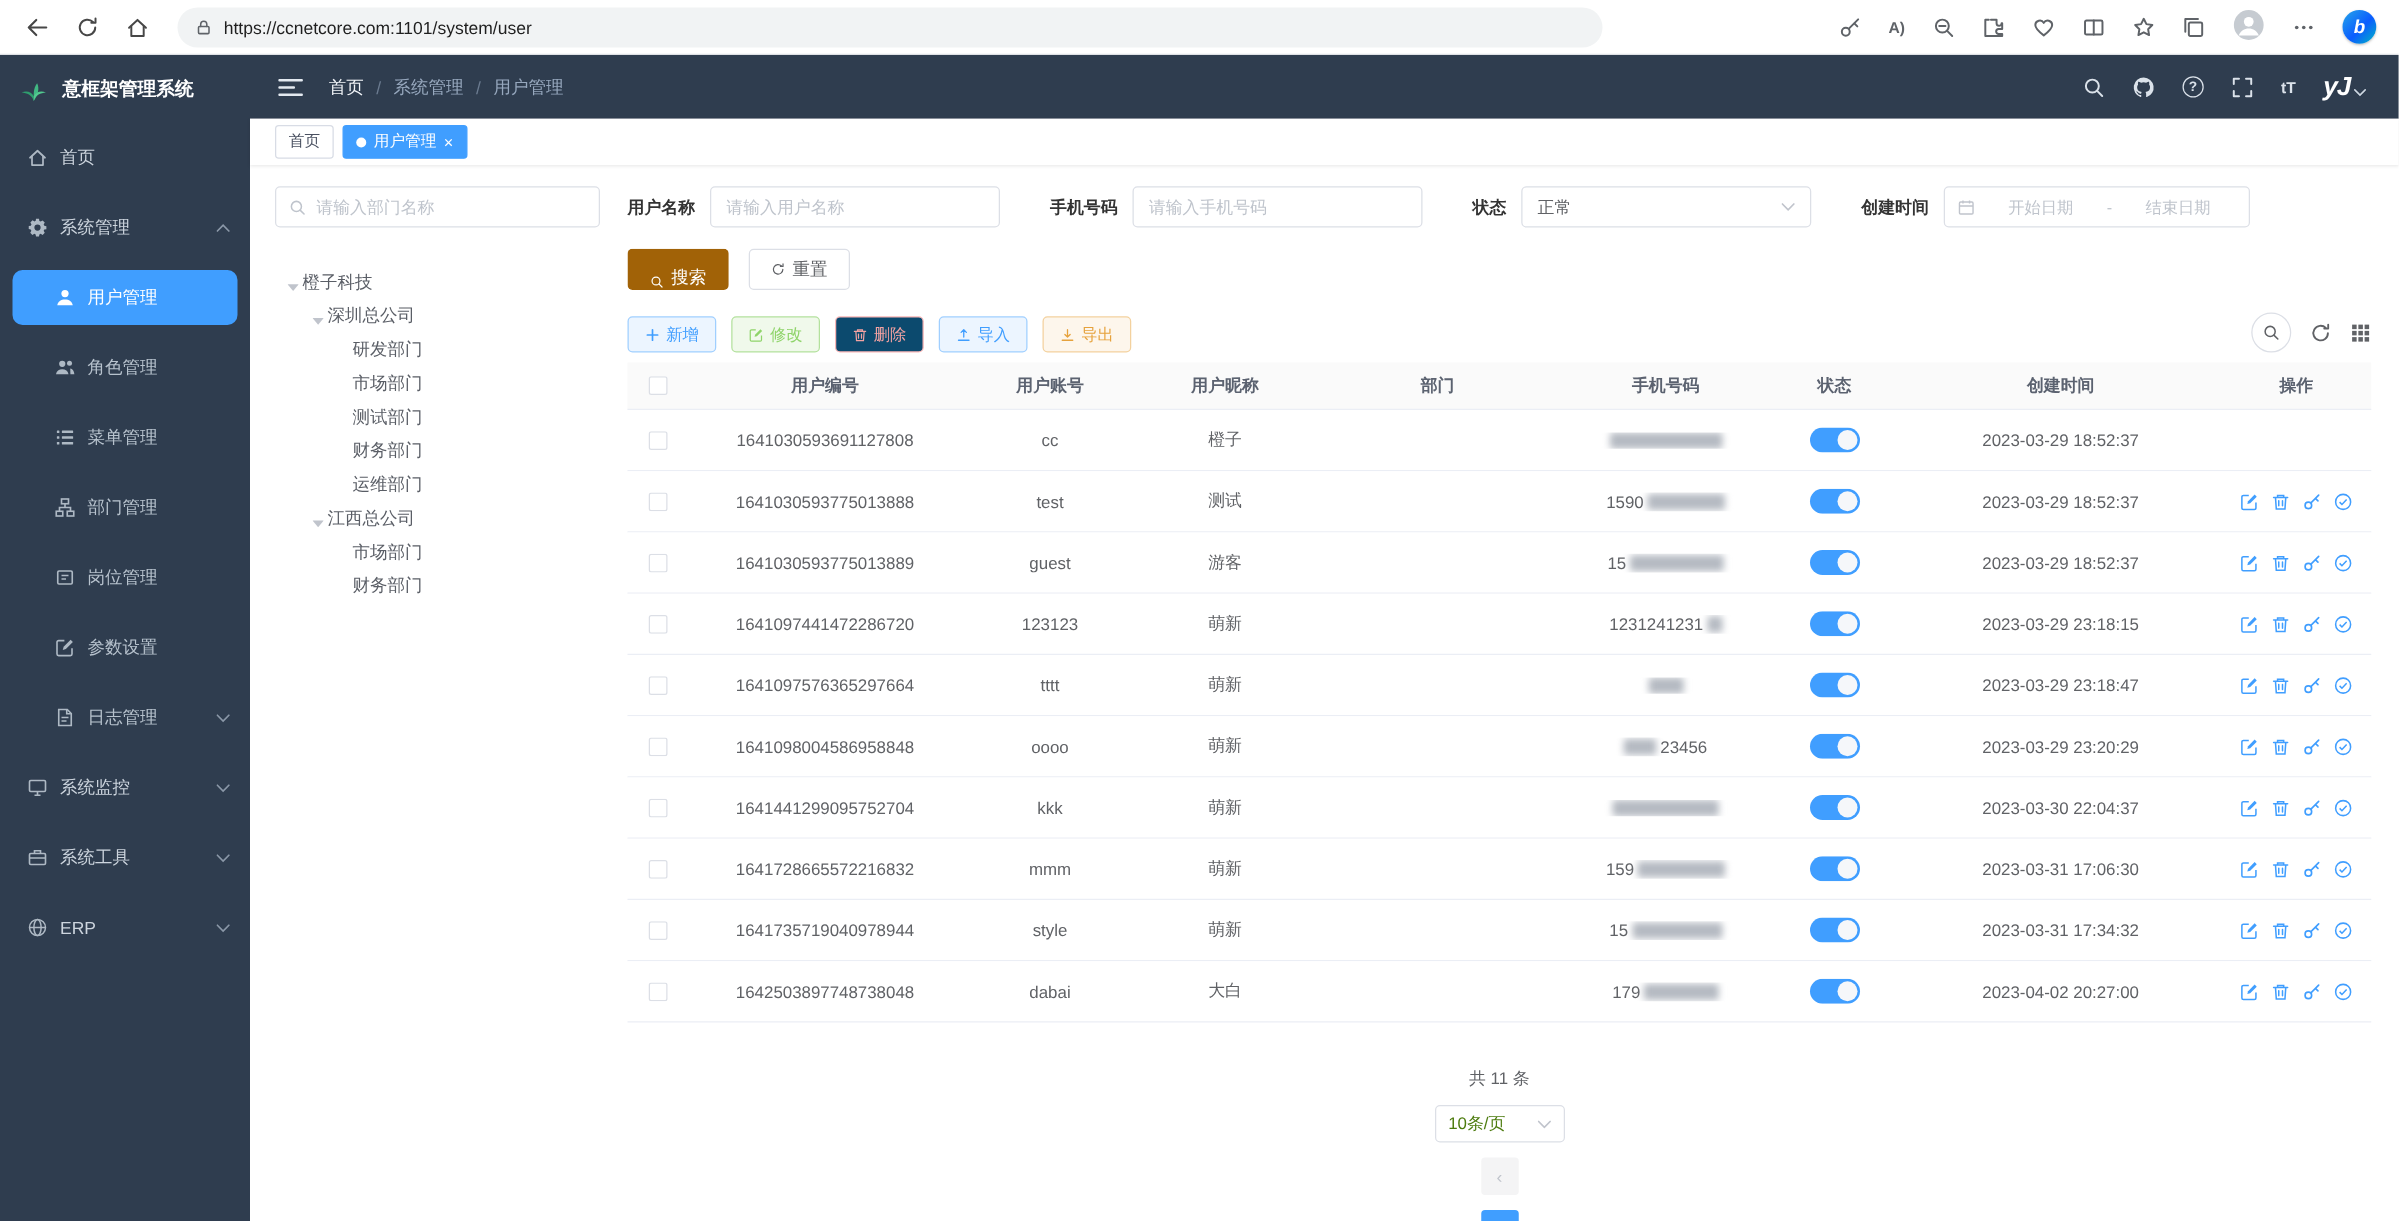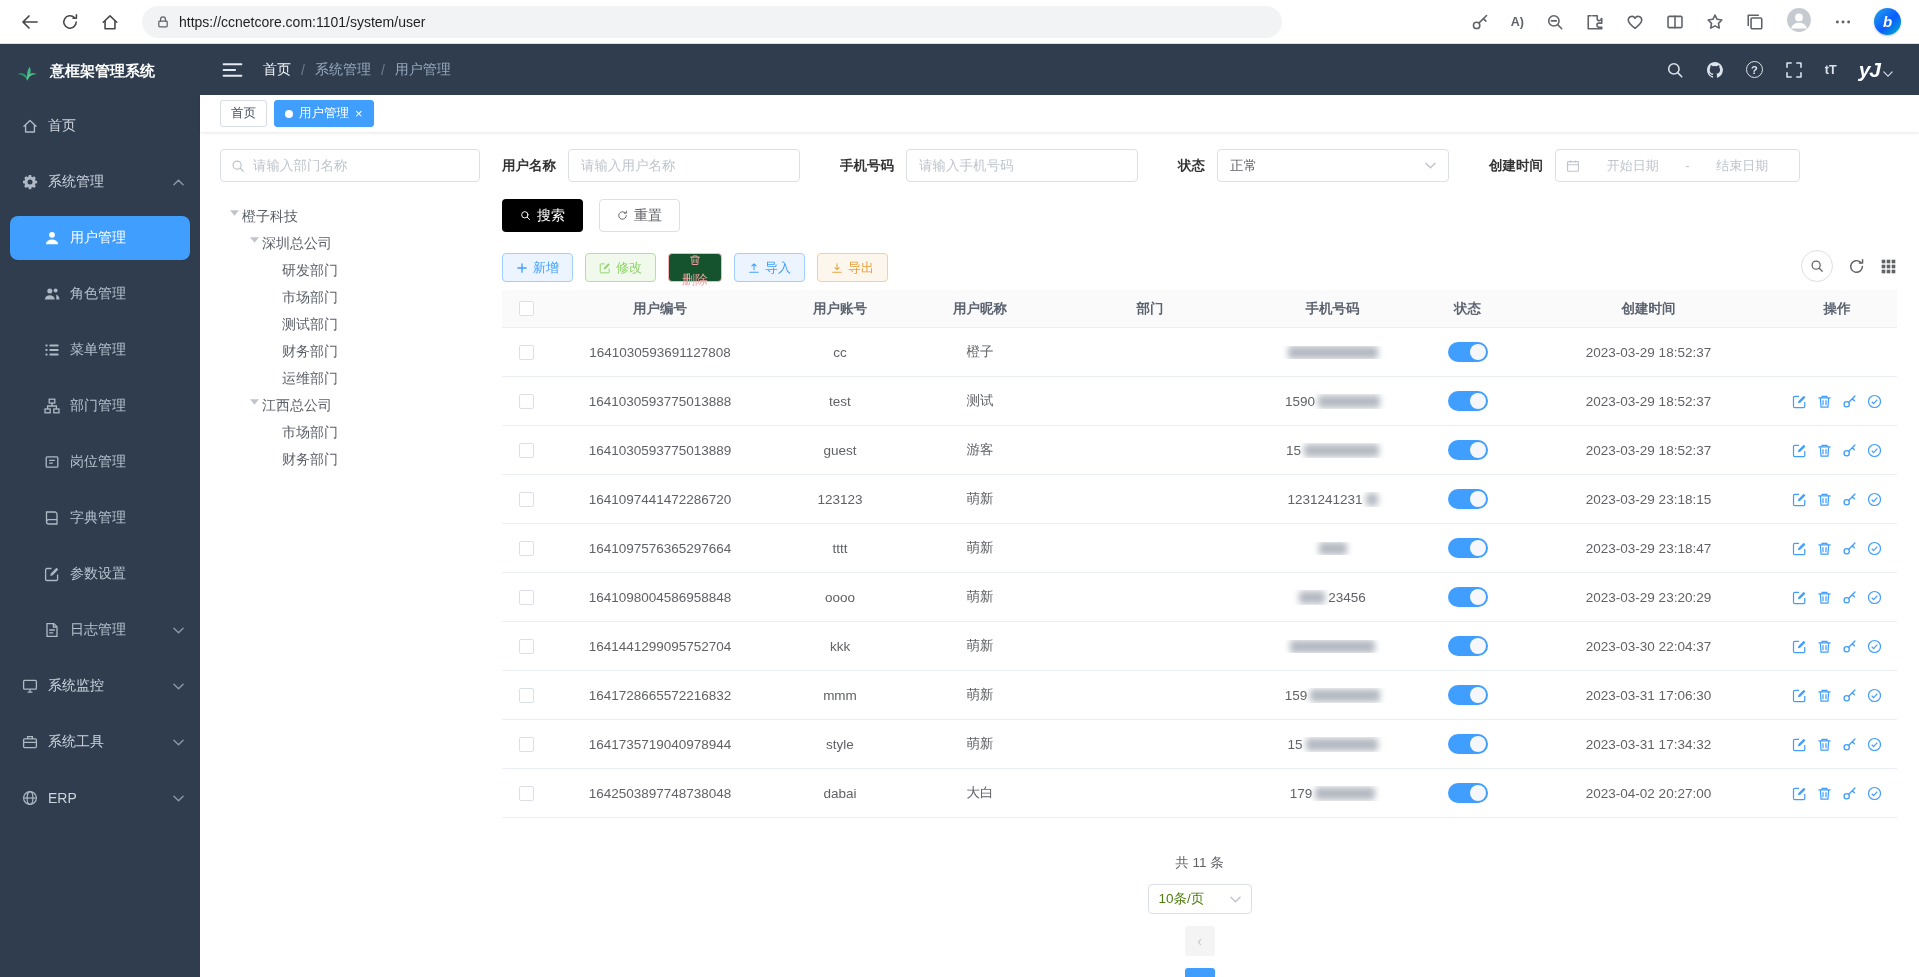--- a/index.html
+++ b/index.html
@@ -57,49 +57,49 @@
 .tab .dot{width:8px;height:8px;border-radius:50%;background:#fff;}
 .tab .close{font-size:13px;line-height:1;cursor:pointer;}
 
 
 .content{flex:1;display:flex;padding:17px 22px 0 20px;gap:22px;background:#fff;min-height:0;}
 .tree-panel{width:260px;flex-shrink:0;}
 .tree-search{height:33px;border:1px solid #dcdfe6;border-radius:4px;display:flex;align-items:center;padding:0 10px;gap:8px;color:#bfc4cc;background:#fff;}
 .tree-search input{border:0;outline:0;flex:1;font-size:13.5px;color:#606266;min-width:0;background:transparent;}
 .tree-search input::placeholder{color:#bfc4cc;}
 .tree{margin-top:26px;}
-.tree-node{height:27px;display:flex;align-items:flex-start;font-size:14px;color:#5a5e66;cursor:pointer;}
+.tree-node{height:27px;display:flex;align-items:flex-end;font-size:14px;color:#5a5e66;cursor:pointer;}
 .tree-node .arrow{width:16px;height:10px;color:#c0c4cc;}
 .tree-node .arrow svg{width:9px;height:6px;}
 .tree-node .spacer{width:16px;flex-shrink:0;}
 
 .right-panel{flex:1;min-width:0;display:flex;flex-direction:column;}
 .filter-row{display:flex;align-items:center;gap:40px;}
 .f-group{display:flex;align-items:center;gap:12px;}
 .f-label{font-size:13.5px;font-weight:bold;color:#333;white-space:nowrap;}
 .f-input{width:232px;height:33px;border:1px solid #dcdfe6;border-radius:4px;padding:0 12px;font-size:13.5px;color:#606266;outline:0;background:#fff;}
 .f-input::placeholder{color:#bfc4cc;}
 .select{display:flex;align-items:center;justify-content:space-between;cursor:pointer;}
 .select .caret-ic{width:11px;height:7px;color:#c0c4cc;}
 .date-box{width:245px;height:33px;border:1px solid #dcdfe6;border-radius:4px;display:flex;align-items:center;gap:6px;padding:0 10px;color:#bfc4cc;cursor:pointer;background:#fff;}
 .date-box .ph{flex:1;text-align:center;font-size:13px;color:#bfc4cc;}
 .date-box .dsep{color:#bfc4cc;font-size:13px;}
 .date-box .ic{color:#c0c4cc;}
 
 .btn-row{margin-top:17px;display:flex;gap:16px;}
 .btn{height:33px;border-radius:4px;display:inline-flex;align-items:center;gap:6px;padding:0 17px;font-size:14px;border:1px solid transparent;}
-.btn-primary{background:#000000;color:#fff;}
+.btn-primary{background:#a16207;color:#fff;align-items:flex-end;}
 .btn-plain{background:#fff;border-color:#dcdfe6;color:#606266;}
 
 .toolbar-row{margin-top:18px;display:flex;align-items:flex-end;gap:12px;}
 .btn-sm{height:29px;padding:0 13px;font-size:13px;border-radius:4px;display:inline-flex;align-items:center;gap:5px;border:1px solid;}
 .btn-sm .ic{width:12px;height:12px;}
 .btn-add,.btn-import{background:#ecf5ff;border-color:#a0cfff;color:#409eff;}
 .btn-edit{background:#f0f9eb;border-color:#b3e19d;color:#8fd46a;}
-.btn-del{background:#14532d;border-color:#fab6b6;color:#f3a2a2;flex-direction:column;}
+.btn-del{background:#0c4a6e;border-color:#fab6b6;color:#f3a2a2;}
 .btn-export{background:#fdf6ec;border-color:#f3d19e;color:#e6a23c;}
 .toolbar-right{margin-left:auto;display:flex;align-items:center;gap:15px;color:#606266;}
 .circle-btn{width:32px;height:32px;border:1px solid #dcdfe6;border-radius:50%;display:flex;align-items:center;justify-content:center;color:#606266;cursor:pointer;}
 .toolbar-right .plain-ic{width:17px;height:17px;cursor:pointer;}
 
 
 .table{margin-top:8px;width:100%;}
 .t-head,.t-row{display:grid;grid-template-columns:48px 220px 140px 140px 200px 165px 105px 1fr 120px;align-items:center;}
 .t-head{height:38px;background:#fafafa;font-size:13.5px;font-weight:bold;color:#5b6270;border-bottom:1px solid #ebeef5;}
 .t-row{height:49px;border-bottom:1px solid #ebeef5;font-size:13.5px;color:#606266;background:#fff;}
@@ -296,29 +296,20 @@
           <span class="mi-label">部门管理</span>
         </div>
         <div class="menu-item child">
           <span class="ic">
             <svg viewBox="0 0 16 16" fill="none" stroke="currentColor" stroke-width="1.3">
               <rect x="2.2" y="2.8" width="11.6" height="10.4" rx="1"></rect>
               <path d="M5.2 6.4h5.6M5.2 9.2h3.6"></path>
             </svg>
           </span>
           <span class="mi-label">岗位管理</span>
-        </div>
-        <div class="menu-item child">
-          <span class="ic">
-            <svg viewBox="0 0 16 16" fill="none" stroke="currentColor" stroke-width="1.3">
-              <path d="M2.5 2h8.3A2.2 2.2 0 0 1 13 4.2V14H4.7a2.2 2.2 0 0 1-2.2-2.2z"></path>
-              <path d="M2.5 11.8a2.2 2.2 0 0 1 2.2-2.2H13"></path>
-            </svg>
-          </span>
-          <span class="mi-label">字典管理</span>
         </div>
         <div class="menu-item child">
           <span class="ic">
             <svg viewBox="0 0 16 16" fill="none" stroke="currentColor" stroke-width="1.3">
               <path d="M13.6 8.6v4.6a1.3 1.3 0 0 1-1.3 1.3H2.9a1.3 1.3 0 0 1-1.3-1.3V3.8a1.3 1.3 0 0 1 1.3-1.3h4.6"></path>
               <path d="m6.2 9.9.7-2.5 5.6-5.6 1.8 1.8-5.6 5.6z" fill="currentColor" stroke="none"></path>
             </svg>
           </span>
           <span class="mi-label">参数设置</span>
         </div>

